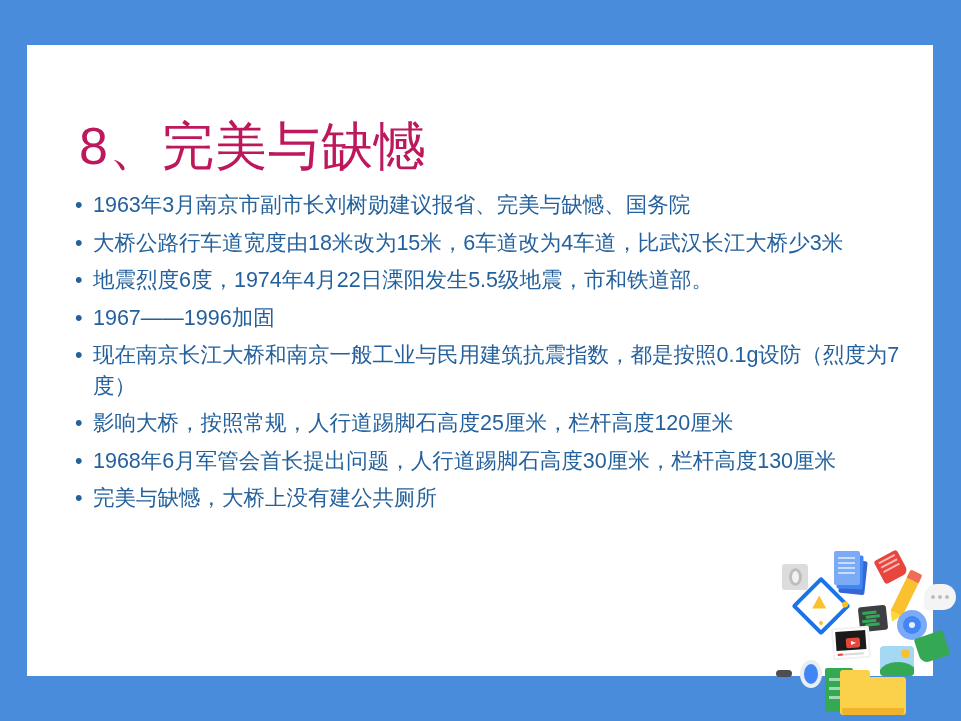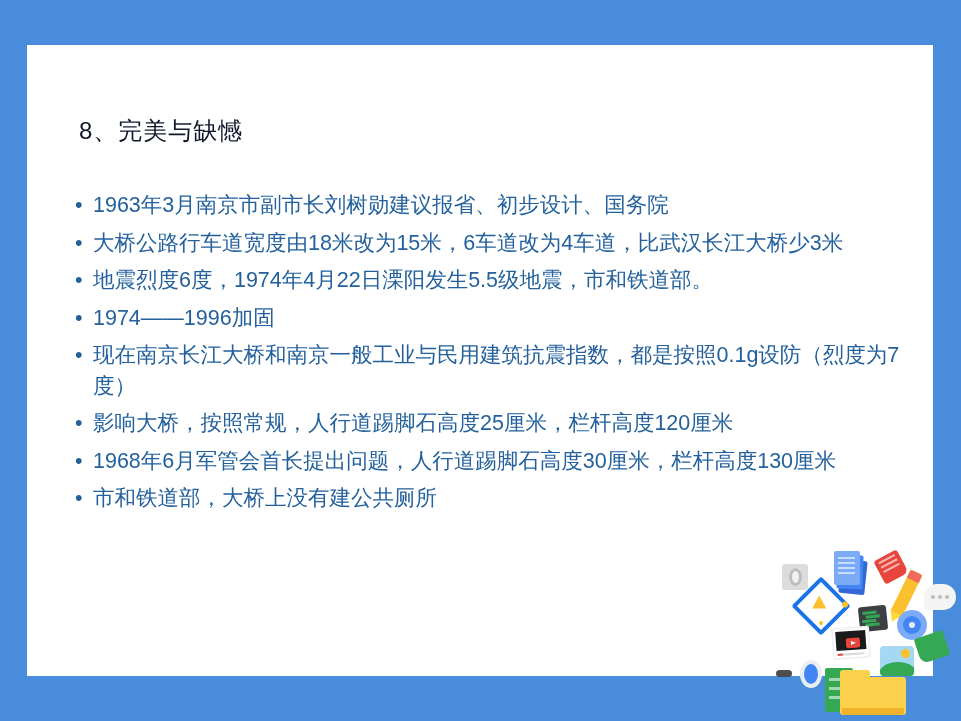--- a/index.html
+++ b/index.html
@@ -29,23 +29,23 @@
     width: 906px;
     height: 631px;
     background: #ffffff;
     overflow: hidden;
   }
 
   .title {
     position: absolute;
     left: 52px;
     top: 72px;
-    font-size: 24px;
+    font-size: 52px;
     line-height: 1.15;
-    color: #0f172a;
+    color: #be185d;
     letter-spacing: 1px;
     white-space: nowrap;
   }
 
   .bullets {
     position: absolute;
     left: 44px;
     top: 145px;
     width: 830px;
     list-style: none;
@@ -275,49 +275,49 @@
 
 <div class="slide">
 
   <div class="card">
 
     <div class="title">8、完美与缺憾</div>
 
     <ul class="bullets">
       <li class="bullet">
         <span class="dot">•</span>
-        <span class="btext">1963年3月南京市副市长刘树勋建议报省、初步设计、国务院</span>
+        <span class="btext">1963年3月南京市副市长刘树勋建议报省、完美与缺憾、国务院</span>
       </li>
       <li class="bullet">
         <span class="dot">•</span>
         <span class="btext">大桥公路行车道宽度由18米改为15米，6车道改为4车道，比武汉长江大桥少3米</span>
       </li>
       <li class="bullet">
         <span class="dot">•</span>
         <span class="btext">地震烈度6度，1974年4月22日溧阳发生5.5级地震，市和铁道部。</span>
       </li>
       <li class="bullet">
         <span class="dot">•</span>
-        <span class="btext">1974——1996加固</span>
+        <span class="btext">1967——1996加固</span>
       </li>
       <li class="bullet">
         <span class="dot">•</span>
         <span class="btext">现在南京长江大桥和南京一般工业与民用建筑抗震指数，都是按照0.1g设防（烈度为7度）</span>
       </li>
       <li class="bullet">
         <span class="dot">•</span>
         <span class="btext">影响大桥，按照常规，人行道踢脚石高度25厘米，栏杆高度120厘米</span>
       </li>
       <li class="bullet">
         <span class="dot">•</span>
         <span class="btext">1968年6月军管会首长提出问题，人行道踢脚石高度30厘米，栏杆高度130厘米</span>
       </li>
       <li class="bullet">
         <span class="dot">•</span>
-        <span class="btext">市和铁道部，大桥上没有建公共厕所</span>
+        <span class="btext">完美与缺憾，大桥上没有建公共厕所</span>
       </li>
     </ul>
 
   </div>
 
   <div class="cluster">
     <div class="ic-camera"></div>
 
     <div class="ic-docs">
       <div class="pg pg1"></div>

